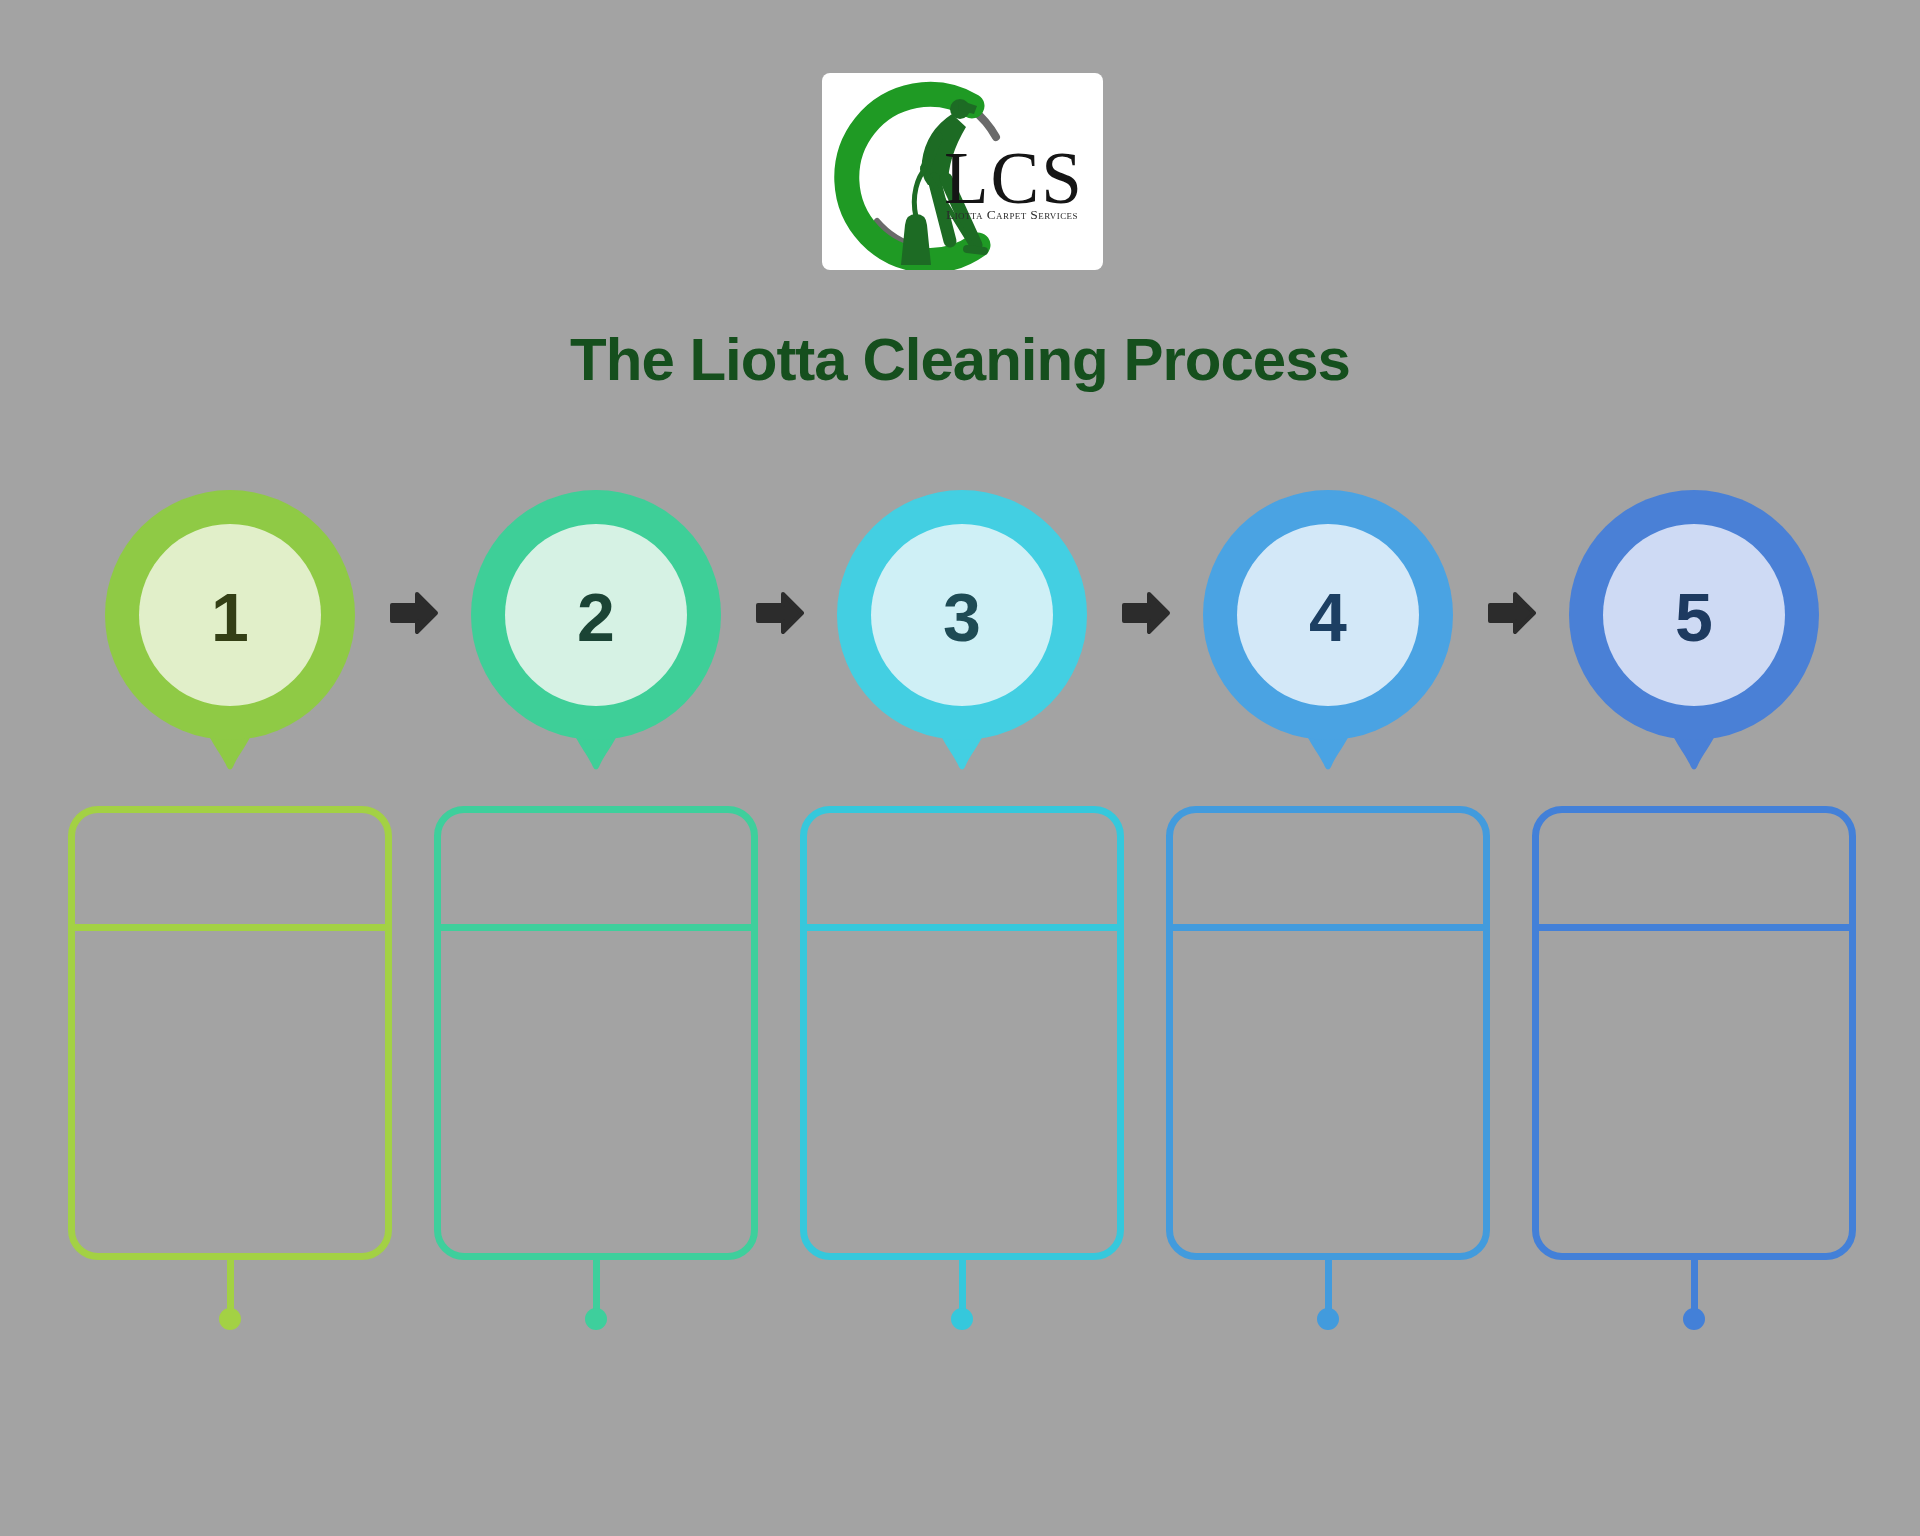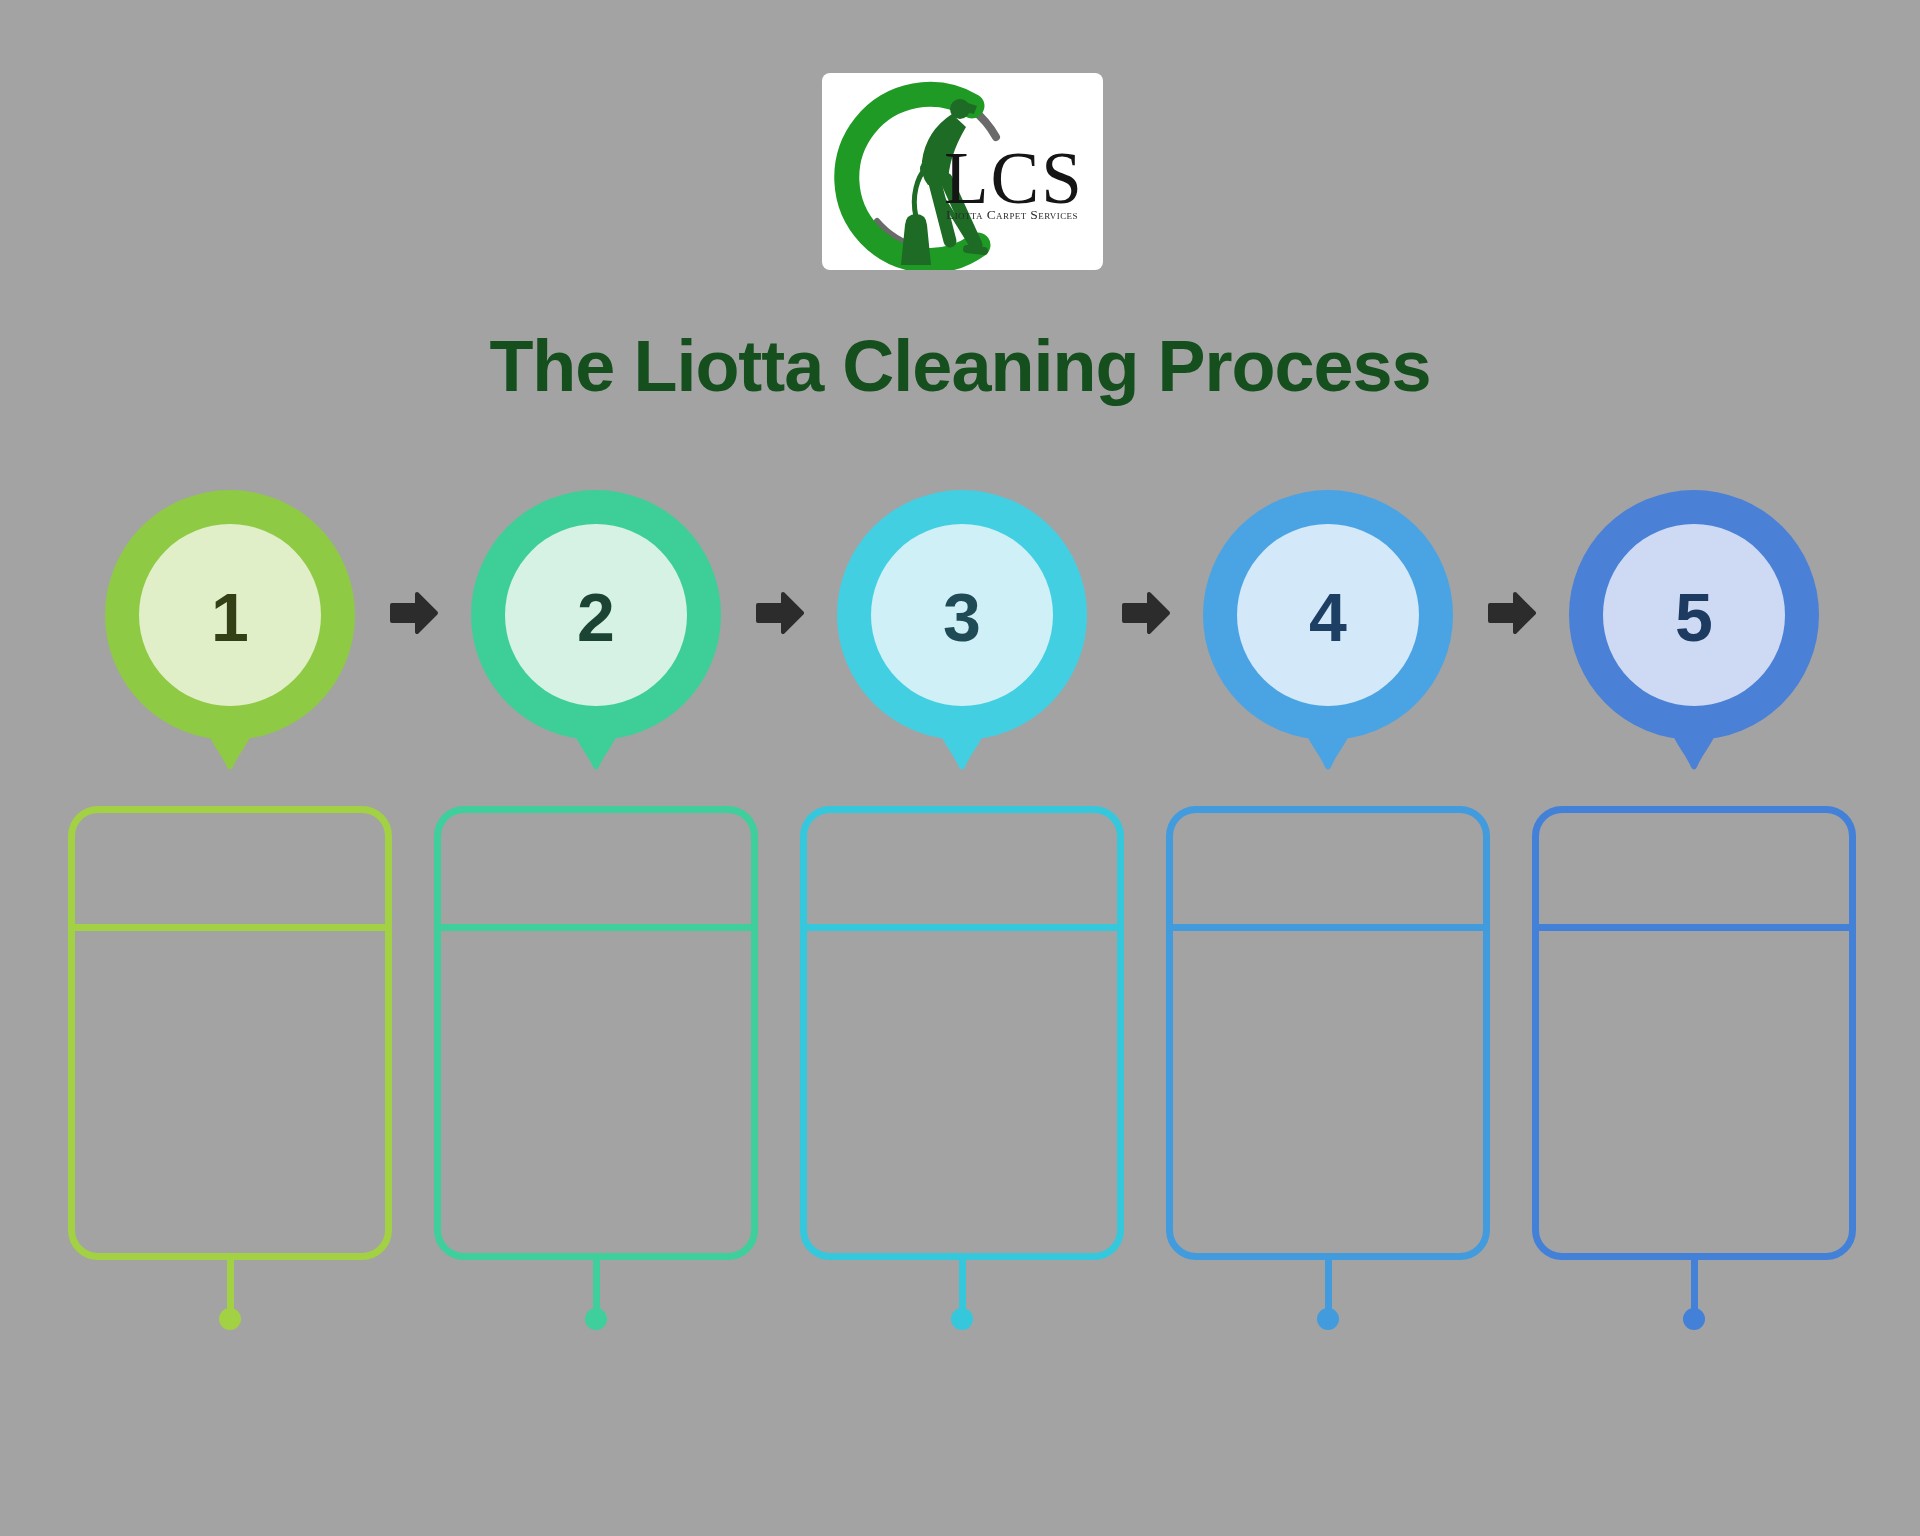--- a/index.html
+++ b/index.html
@@ -3,21 +3,21 @@
 <meta charset="utf-8">
 <style>
   html, body { margin:0; padding:0; background:#000; }
   .canvas {
     position:relative; width:1920px; height:1536px; overflow:hidden;
     font-family:"Liberation Sans", sans-serif;
   }
   .logo-box { position:absolute; left:822px; top:73px; width:281px; height:197px; }
   .page-title {
     position:absolute; left:0; top:325px; width:1920px;
-    text-align:center; font-size:72px; font-weight:700; letter-spacing:-1px;
+    text-align:center; font-size:60px; font-weight:700; letter-spacing:-1px;
   }
   .bubble { position:absolute; top:490px; width:250px; height:282px; }
   .bubble text {
     font-family:"Liberation Sans", sans-serif; font-size:68px; font-weight:700;
   }
   .arrow { position:absolute; top:590px; width:50px; height:46px; }
   .card {
     position:absolute; top:806px; width:324px; height:454px;
     border:7px solid #888; border-radius:30px; box-sizing:border-box;
   }

